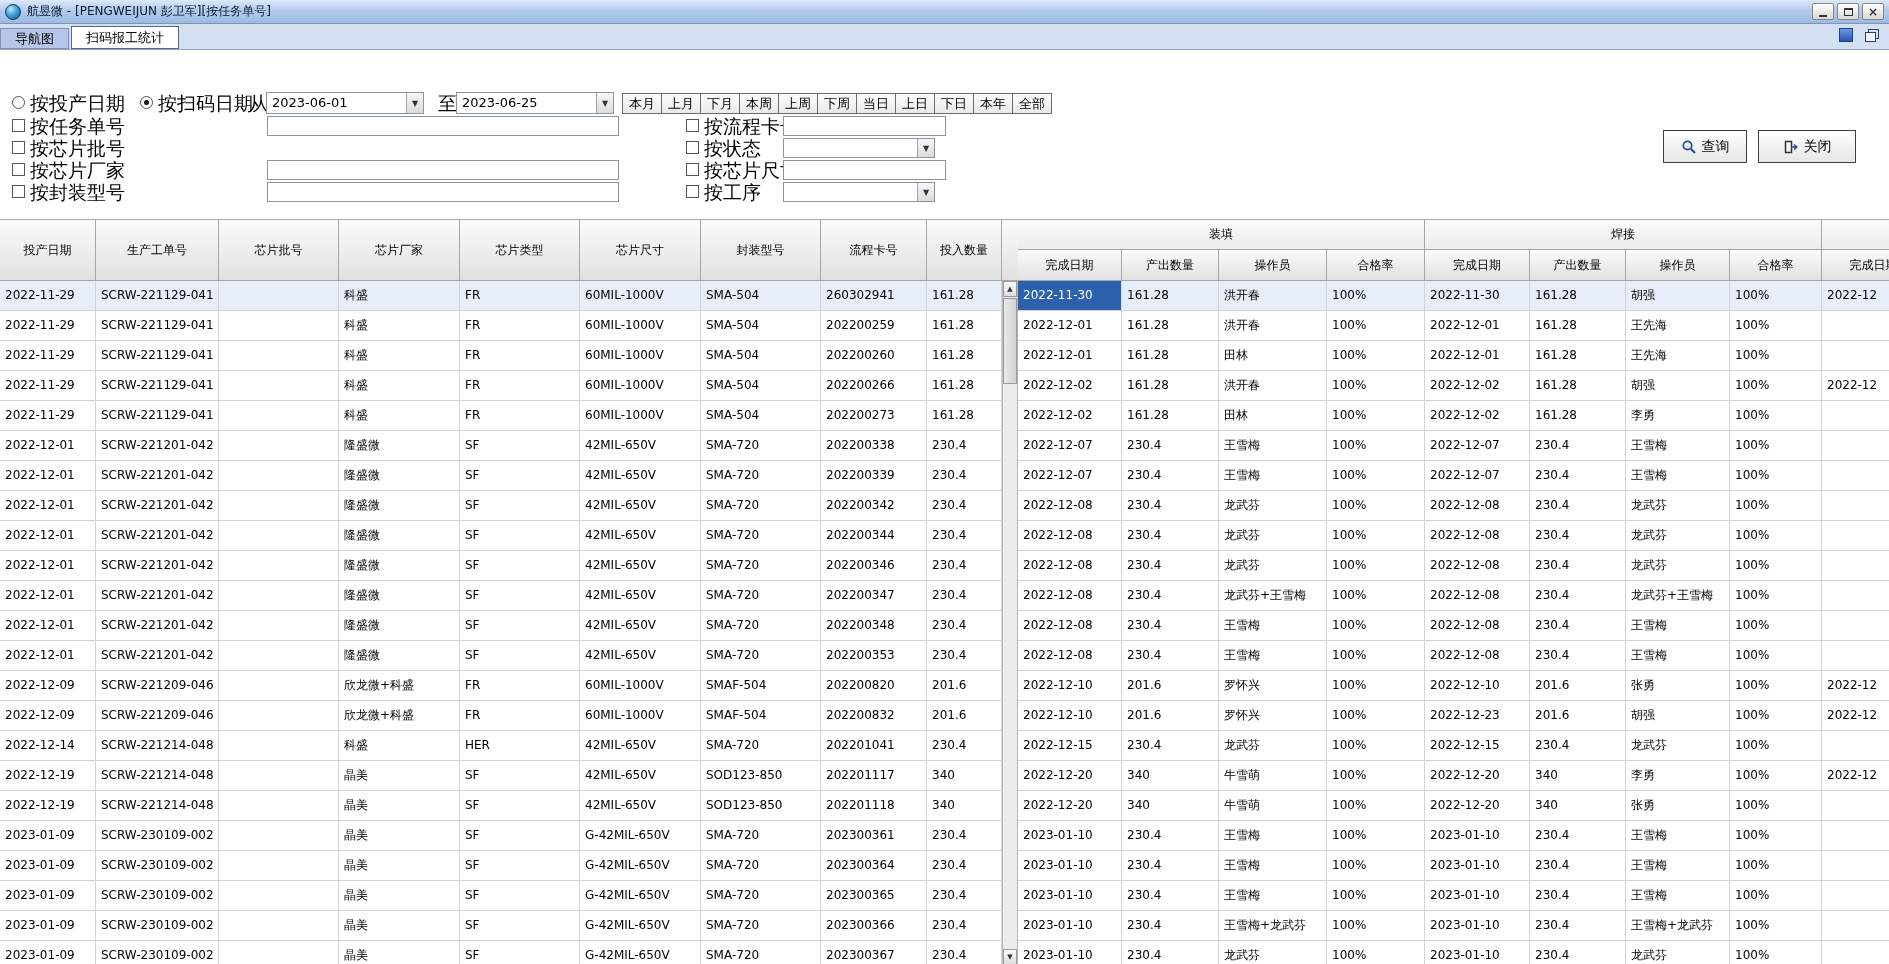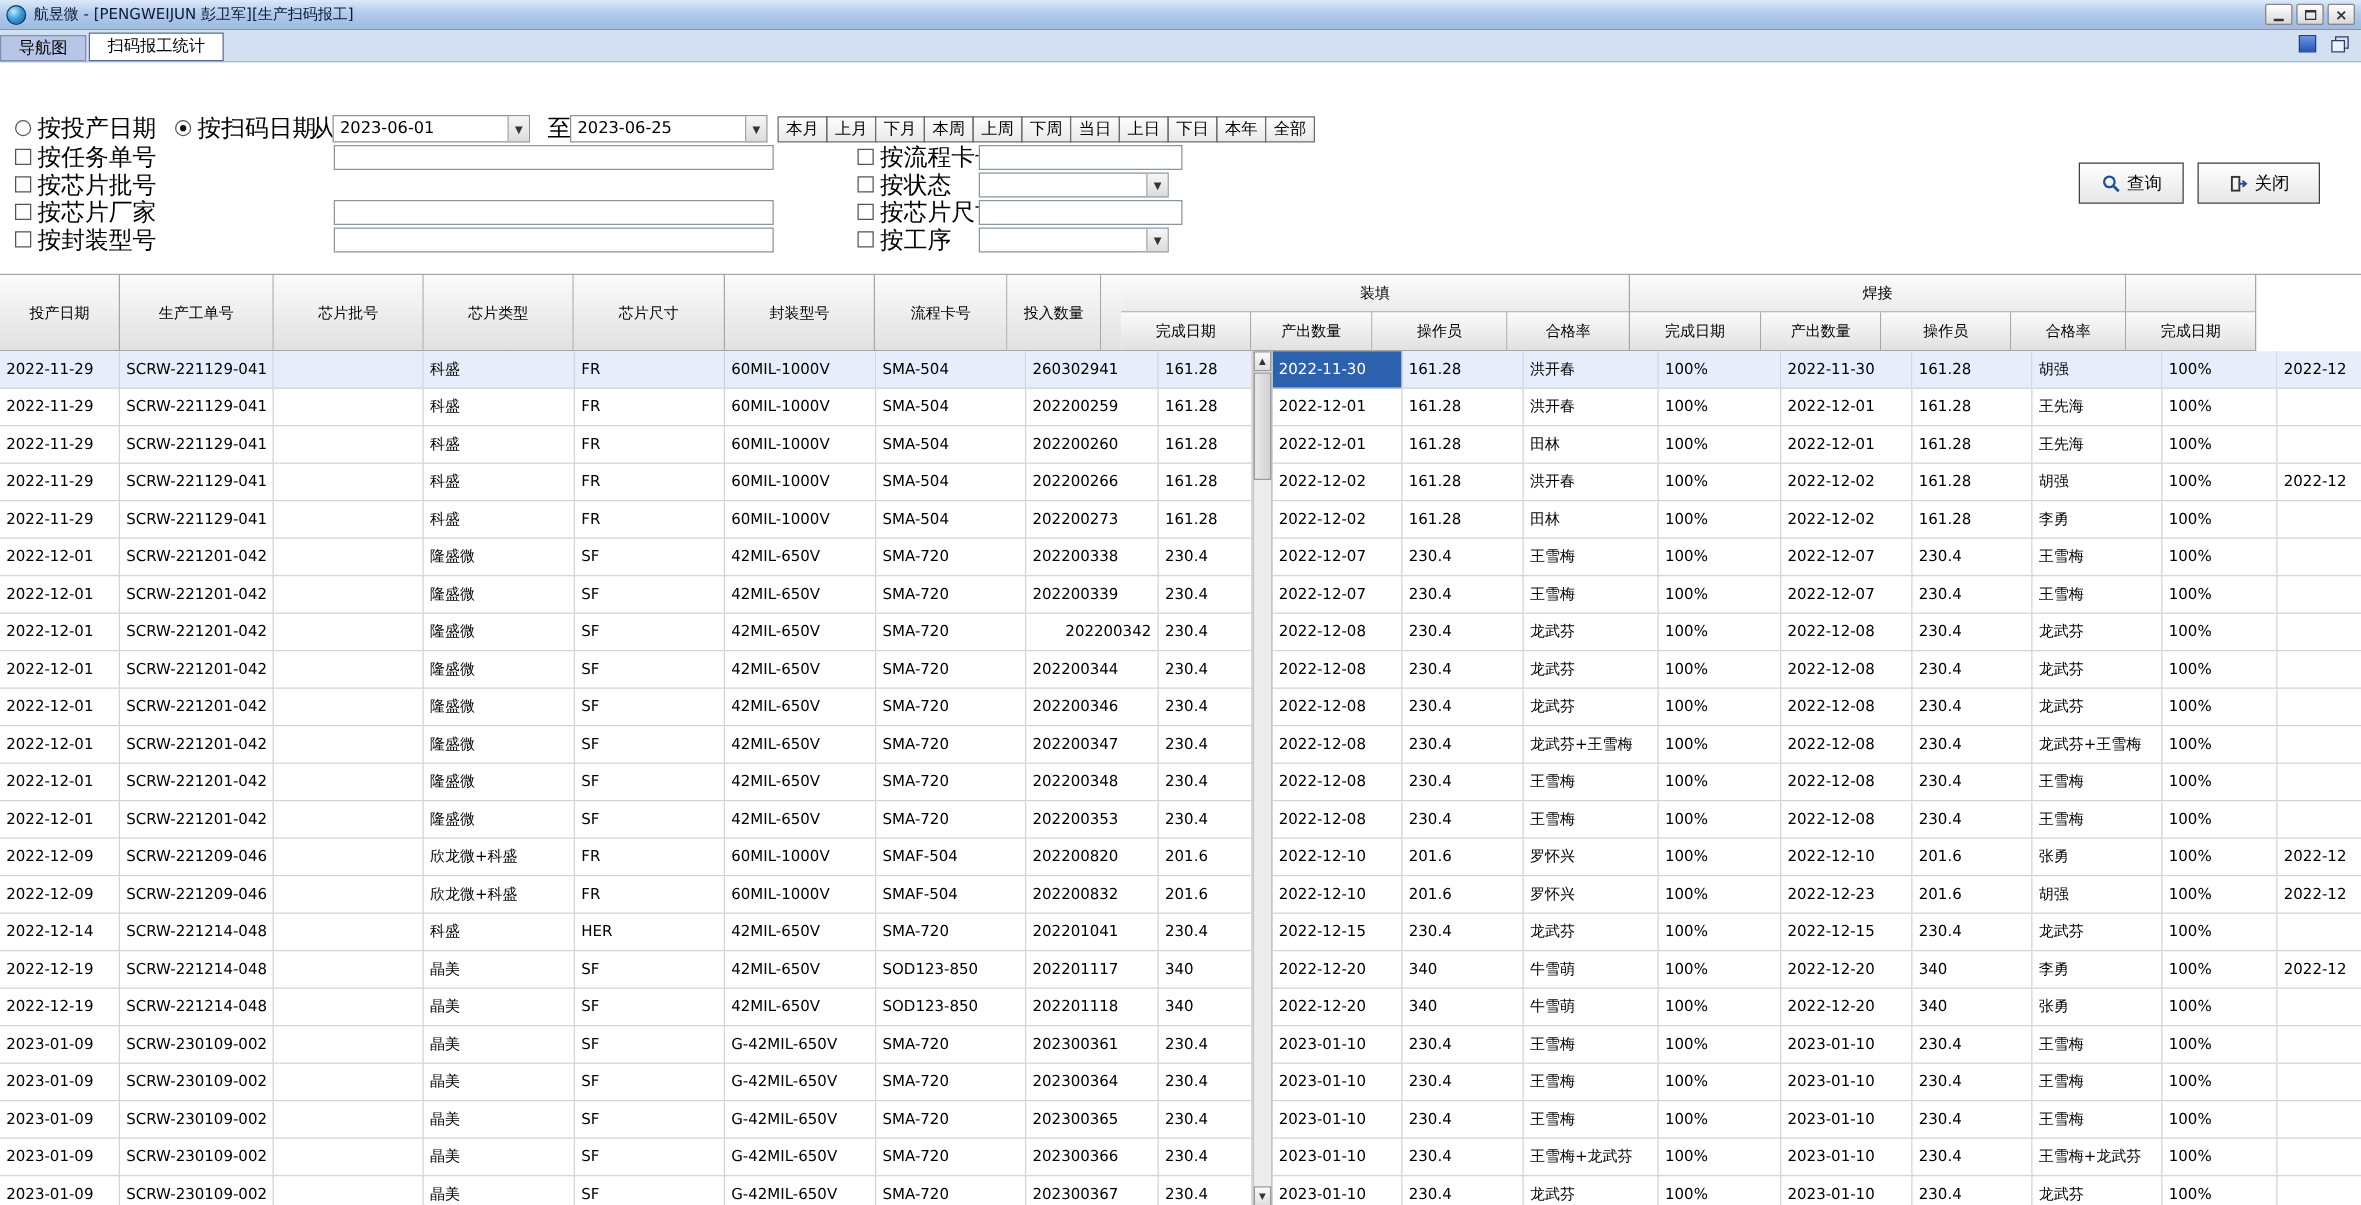--- a/index.html
+++ b/index.html
@@ -86,21 +86,21 @@
   .sb-thumb { position:absolute; left:0; top:17px; width:14px; height:86px;
     background:linear-gradient(90deg,#e9e9e9,#d2d2d2); border:1px solid #9a9a9a; }
 </style>
 </head>
 <body>
 
 <div class="screen">
 
   <div class="titlebar">
     <span class="app-icon"></span>
-    <span class="title-text">航昱微 -  [PENGWEIJUN 彭卫军][生产扫码报工]</span>
+    <span class="title-text">航昱微 -  [PENGWEIJUN 彭卫军][按任务单号]</span>
     <span class="win-btn">
         <span class="glyph-min"></span>
       </span>
     <span class="win-btn">
         <span class="glyph-max"></span>
       </span>
     <span class="win-btn">
         <span class="glyph-close">×</span>
       </span>
   </div>
@@ -190,20 +190,21 @@
       </svg>
       <span>关闭</span>
     </div>
   </div>
 
   <div class="grid">
     <div class="ghead">
         <div class="hcell tall" style="width: 96px;">投产日期</div>
         <div class="hcell tall" style="width: 123px;">生产工单号</div>
         <div class="hcell tall" style="width: 120px;">芯片批号</div>
+        <div class="hcell tall" style="width: 121px;">芯片厂家</div>
         <div class="hcell tall" style="width: 120px;">芯片类型</div>
         <div class="hcell tall" style="width: 121px;">芯片尺寸</div>
         <div class="hcell tall" style="width: 120px;">封装型号</div>
         <div class="hcell tall" style="width: 106px;">流程卡号</div>
         <div class="hcell tall" style="width: 75px;">投入数量</div>
         <div class="hspacer" style="width: 16px;"></div>
         <div class="hgroup" style="width: 407px;">
           <div class="hglabel">装填</div>
           <div class="hsub">
             <div class="hcell sub" style="width: 104px;">完成日期</div>
@@ -377,21 +378,21 @@
           <div class="cell" style="width: 104px;"></div>
         </div>
         <div class="grow">
           <div class="cell" style="width: 96px;">2022-12-01</div>
           <div class="cell" style="width: 123px;">SCRW-221201-042</div>
           <div class="cell" style="width: 120px;"></div>
           <div class="cell" style="width: 121px;">隆盛微</div>
           <div class="cell" style="width: 120px;">SF</div>
           <div class="cell" style="width: 121px;">42MIL-650V</div>
           <div class="cell" style="width: 120px;">SMA-720</div>
-          <div class="cell" style="width: 106px; text-align: right;">202200342</div>
+          <div class="cell" style="width: 106px;">202200342</div>
           <div class="cell" style="width: 75px;">230.4</div>
           <div class="rspacer" style="width: 16px;"></div>
           <div class="cell" style="width: 104px;">2022-12-08</div>
           <div class="cell" style="width: 97px;">230.4</div>
           <div class="cell" style="width: 108px;">龙武芬</div>
           <div class="cell" style="width: 98px;">100%</div>
           <div class="cell" style="width: 105px;">2022-12-08</div>
           <div class="cell" style="width: 96px;">230.4</div>
           <div class="cell" style="width: 104px;">龙武芬</div>
           <div class="cell" style="width: 92px;">100%</div>

